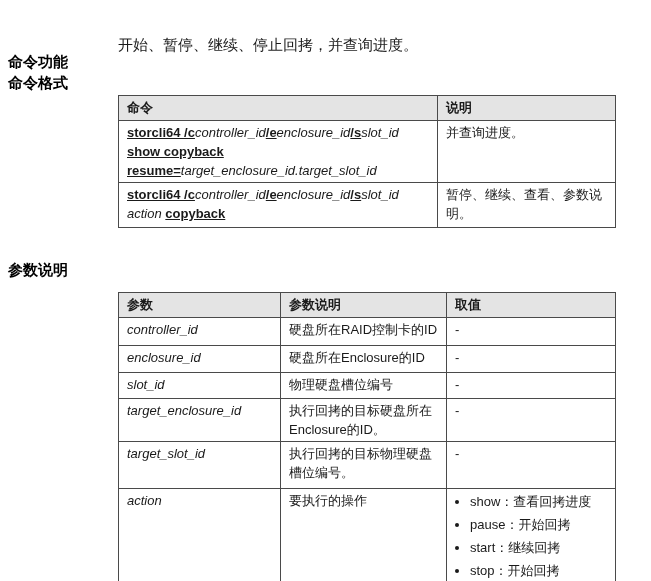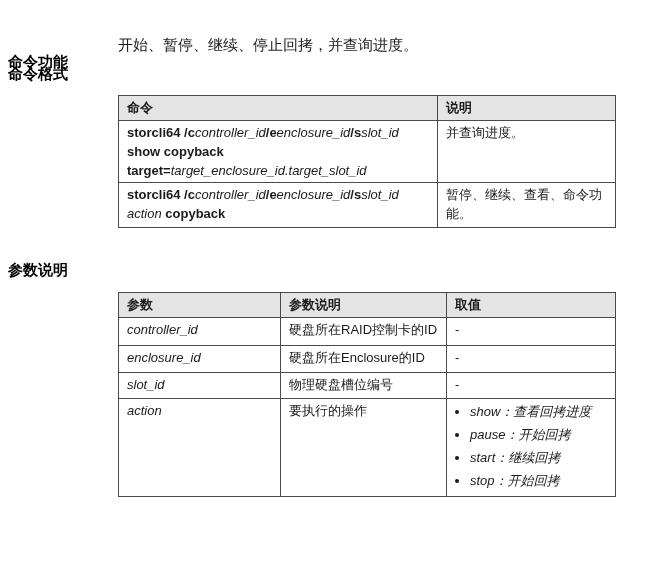--- a/index.html
+++ b/index.html
@@ -20,21 +20,21 @@
     position: absolute;
     left: 8px;
     margin: 0;
     font-size: 15px;
     font-weight: bold;
     color: #000000;
     line-height: 18px;
     white-space: nowrap;
   }
   .h-function { top: 7px; margin-top: 46px; }
-  .h-format   { top: 65px; }
+  .h-format   { top: 74px; }
   .h-params   { top: 261px; }
 
   .body-text {
     position: absolute;
     left: 118px;
     top: 36px;
     margin: 0;
     font-size: 15px;
     line-height: 17px;
     color: #1a1a1a;
@@ -69,31 +69,30 @@
   tr.rh-25 { height: 25px; }
   tr.rh-57 { height: 57px; }
   tr.rh-45 { height: 45px; }
   tr.rh-28 { height: 28px; }
   tr.rh-27 { height: 27px; }
   tr.rh-26 { height: 26px; }
   tr.rh-42 { height: 42px; }
   tr.rh-47 { height: 47px; }
   tr.rh-90 { height: 90px; }
 
-  .seg-b { font-weight: bold; }
+  .seg-b { font-weight: bold; text-decoration: underline; }
   .seg-i { font-style: italic; }
   .seg-n { }
 
   .param-name { font-style: italic; }
 
   ul.value-list {
     margin: 1px 0 0 0;
     padding: 0 0 0 15px;
     list-style: disc outside;
-    font-style: italic;
   }
   ul.value-list li {
     margin: 0 0 4px 0;
     line-height: 19px;
   }
 </style>
 </head>
 <body>
 
 <div class="page">
@@ -110,26 +109,26 @@
       <col style="width:178px">
     </colgroup>
     <thead>
       <tr class="rh-25">
         <th>命令</th>
         <th>说明</th>
       </tr>
     </thead>
     <tbody>
       <tr class="rh-57">
-        <td><span class="seg-b">storcli64 /c</span><span class="seg-i">controller_id</span><span class="seg-b">/e</span><span class="seg-i">enclosure_id</span><span class="seg-b">/s</span><span class="seg-i">slot_id</span><br><span class="seg-b">show copyback</span><br><span class="seg-b">target=</span><span class="seg-i">target_enclosure_id.target_slot_id</span></td>
+        <td><span class="seg-b">storcli64 /c</span><span class="seg-i">controller_id</span><span class="seg-b">/e</span><span class="seg-i">enclosure_id</span><span class="seg-b">/s</span><span class="seg-i">slot_id</span><br><span class="seg-b">show copyback</span><br><span class="seg-b">resume=</span><span class="seg-i">target_enclosure_id.target_slot_id</span></td>
         <td>并查询进度。</td>
       </tr>
       <tr class="rh-45">
         <td><span class="seg-b">storcli64 /c</span><span class="seg-i">controller_id</span><span class="seg-b">/e</span><span class="seg-i">enclosure_id</span><span class="seg-b">/s</span><span class="seg-i">slot_id</span><br><span class="seg-i">action</span><span class="seg-n"> </span><span class="seg-b">copyback</span></td>
-        <td>暂停、继续、查看、命令功能。</td>
+        <td>暂停、继续、查看、参数说明。</td>
       </tr>
     </tbody>
   </table>
 
   <h2 class="sec-heading h-params">参数说明</h2>
 
   <table class="doc-table tbl-param">
     <colgroup>
       <col style="width:162px">
       <col style="width:166px">
@@ -151,20 +150,30 @@
       <tr class="rh-27">
         <td class="param-name">enclosure_id</td>
         <td>硬盘所在Enclosure的ID</td>
         <td>-</td>
       </tr>
       <tr class="rh-26">
         <td class="param-name">slot_id</td>
         <td>物理硬盘槽位编号</td>
         <td>-</td>
       </tr>
+      <tr class="rh-42">
+        <td class="param-name">target_enclosure_id</td>
+        <td>执行回拷的目标硬盘所在Enclosure的ID。</td>
+        <td>-</td>
+      </tr>
+      <tr class="rh-47">
+        <td class="param-name">target_slot_id</td>
+        <td>执行回拷的目标物理硬盘槽位编号。</td>
+        <td>-</td>
+      </tr>
       <tr class="rh-90">
         <td class="param-name">action</td>
         <td>要执行的操作</td>
         <td>
           <ul class="value-list">
               <li>show：查看回拷进度</li>
               <li>pause：开始回拷</li>
               <li>start：继续回拷</li>
               <li>stop：开始回拷</li>
             </ul>

